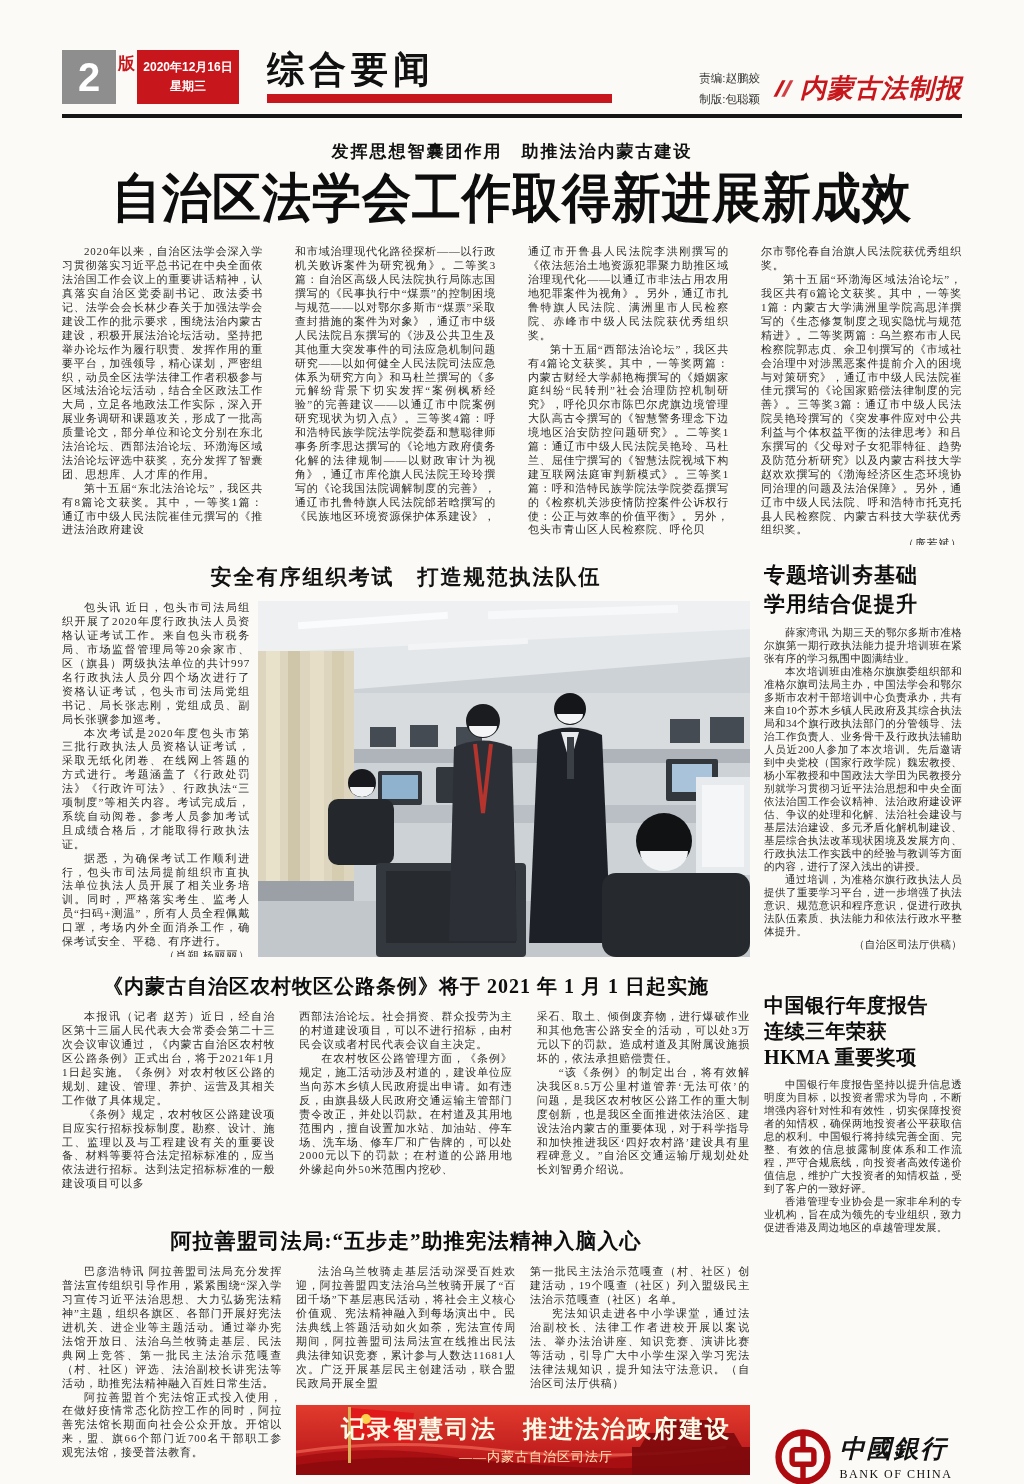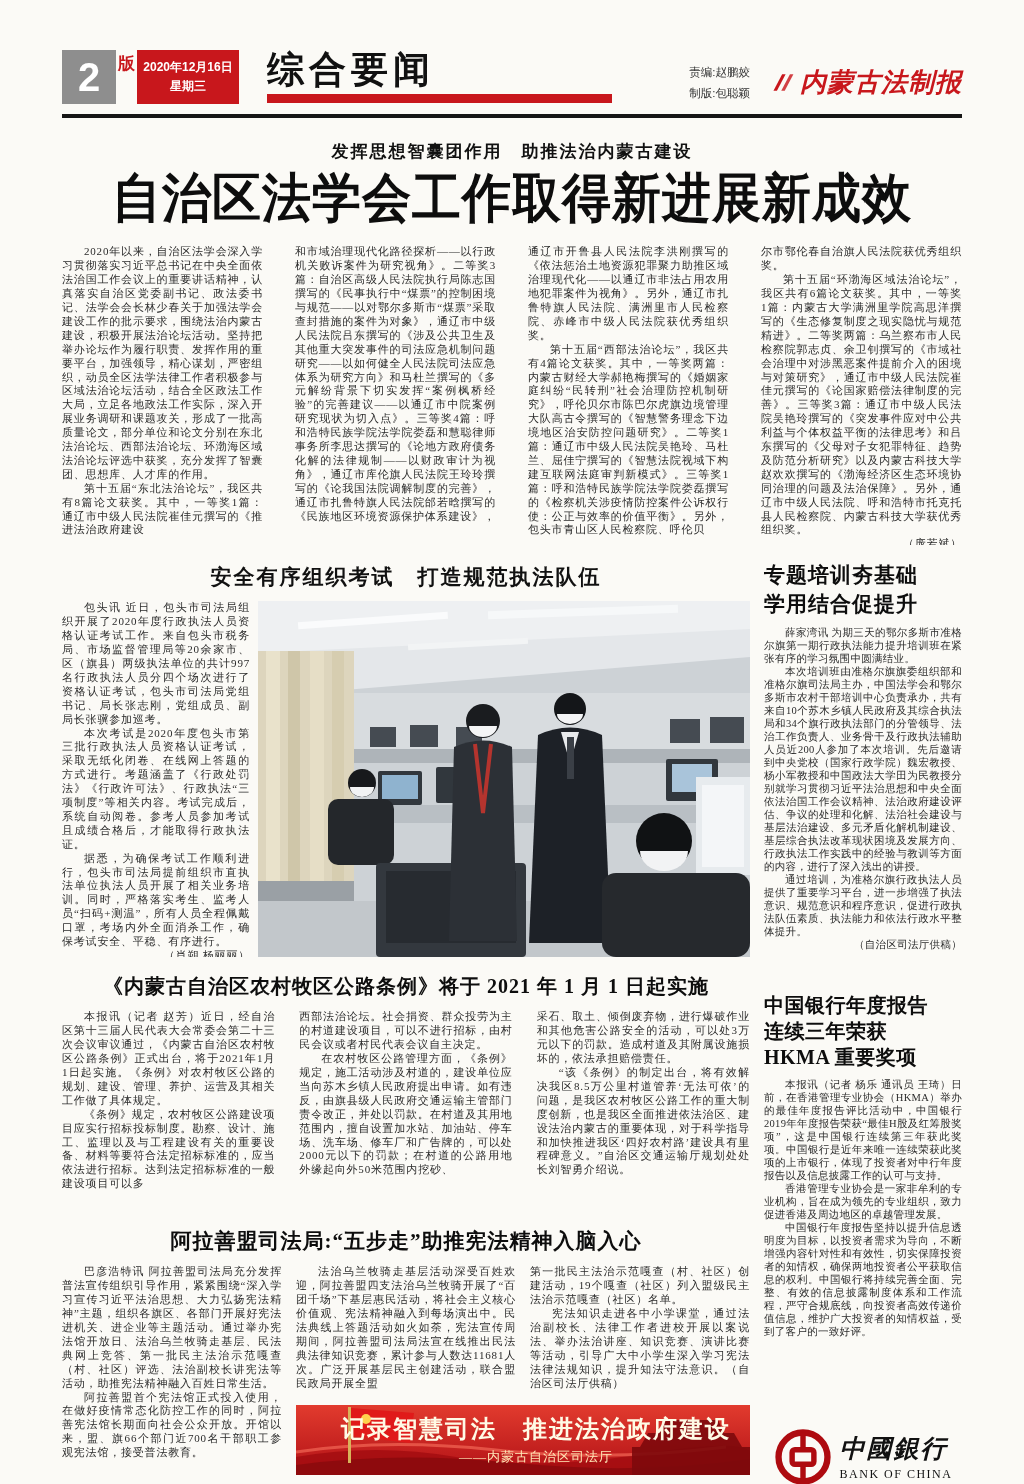--- a/index.html
+++ b/index.html
@@ -11,21 +11,21 @@
   .inner{position:absolute; left:62px; top:0; width:900px;}
 
   
   .header{display:flex; align-items:flex-start; margin-top:50px; height:58px;}
   .pagenum-box{width:54px;height:54px;background:#8e8e8e;color:#fff;display:flex;align-items:center;justify-content:center;font-size:40px;font-weight:bold;font-family:"Liberation Sans",sans-serif;}
   .ban-char{color:#c8171c;font-size:17px;font-weight:bold;margin:2px 2px 0 2px;font-family:"Liberation Sans",sans-serif;}
   .date-box{width:102px;height:54px;background:#c8171c;color:#fff;display:flex;flex-direction:column;align-items:center;justify-content:center;font-size:12px;font-weight:bold;line-height:1.6;font-family:"Liberation Sans",sans-serif;}
   .section-wrap{margin-left:28px;}
   .section-title{font-size:37px;font-weight:900;letter-spacing:5px;color:#111;font-family:"Liberation Sans",sans-serif;line-height:1.1;}
   .section-underline{width:345px;height:9px;background:#c8171c;margin-top:3px;}
-  .header-right{margin-left:auto;display:flex;align-items:center;gap:20px;margin-top:12px;}
+  .header-right{margin-left:auto;display:flex;align-items:center;gap:10px;margin-top:18px;}
   .editors{font-size:11.5px;line-height:1.8;color:#333;font-family:"Liberation Sans",sans-serif;}
   .masthead{display:flex;align-items:center;gap:4px;}
   .masthead-name{color:#c8171c;font-size:26px;font-weight:900;font-style:italic;letter-spacing:1px;white-space:nowrap;}
   .top-rule{height:4px;background:#161616;margin-top:6px;}
 
   
   .kicker{text-align:center;font-size:17px;font-weight:900;margin-top:22px;letter-spacing:2px;font-family:"Liberation Sans",sans-serif;color:#111;}
   .headline{text-align:center;font-size:49px;font-weight:900;letter-spacing:1px;margin-top:8px;color:#0d0d0d;line-height:1.15;transform:scaleY(1.08);}
   .lead-cols{display:flex;gap:32px;margin-top:18px;height:300px;overflow:hidden;}
   .lead-col{width:213px;overflow:hidden;}
@@ -294,23 +294,22 @@
             </div>
         </div>
 
         <div class="bank-article">
           <div class="bank-title">
             <div>中国银行年度报告</div>
             <div>连续三年荣获</div>
             <div>HKMA 重要奖项</div>
           </div>
           <div class="bank-body bodytext smalltext">
-              <p>本报讯（记者 杨乐 通讯员 王琦）日前，在香港管理专业协会（HKMA）举办的最佳年度报告评比活动中，中国银行2019年年度报告荣获“最佳H股及红筹股奖项”，这是中国银行连续第三年获此奖项。中国银行是近年来唯一连续荣获此奖项的上市银行，体现了投资者对中行年度报告以及信息披露工作的认可与支持。</p>
+              <p>中国银行年度报告坚持以提升信息透明度为目标，以投资者需求为导向，不断增强内容针对性和有效性，切实保障投资者的知情权，确保两地投资者公平获取信息的权利。中国银行将持续完善全面、完整、有效的信息披露制度体系和工作流程，严守合规底线，向投资者高效传递价值信息，维护广大投资者的知情权益，受到了客户的一致好评。</p>
               <p>香港管理专业协会是一家非牟利的专业机构，旨在成为领先的专业组织，致力促进香港及周边地区的卓越管理发展。</p>
-              <p>中国银行年度报告坚持以提升信息透明度为目标，以投资者需求为导向，不断增强内容针对性和有效性，切实保障投资者的知情权，确保两地投资者公平获取信息的权利。中国银行将持续完善全面、完整、有效的信息披露制度体系和工作流程，严守合规底线，向投资者高效传递价值信息，维护广大投资者的知情权益，受到了客户的一致好评。</p>
             </div>
         </div>
 
         <div class="boc-logo">
           <svg class="boc-emblem" viewBox="0 0 64 64">
             <circle cx="32" cy="32" r="27" fill="none" stroke="#ae0b10" stroke-width="7"></circle>
             <rect x="20" y="24" width="24" height="16" rx="3" fill="none" stroke="#ae0b10" stroke-width="6"></rect>
             <rect x="29" y="5" width="6" height="17" fill="#ae0b10"></rect>
             <rect x="29" y="42" width="6" height="17" fill="#ae0b10"></rect>
           </svg>

